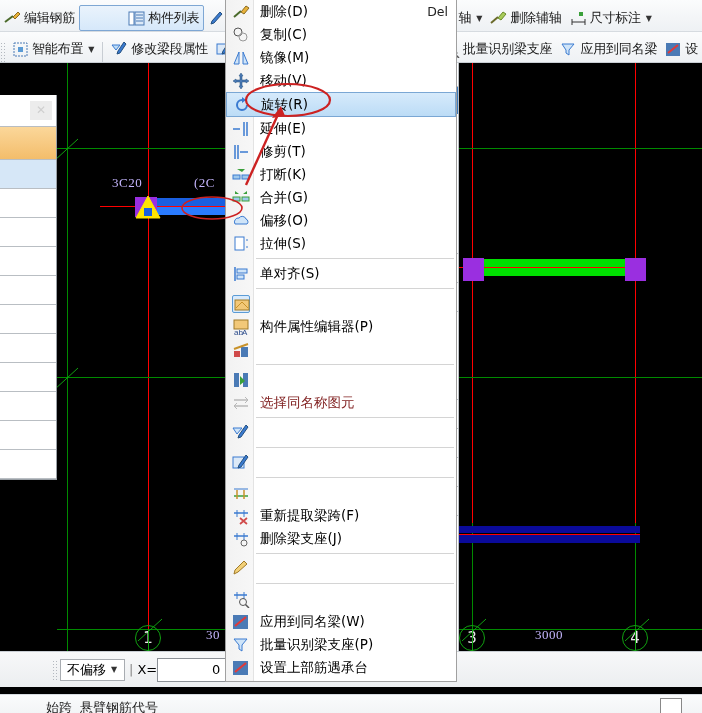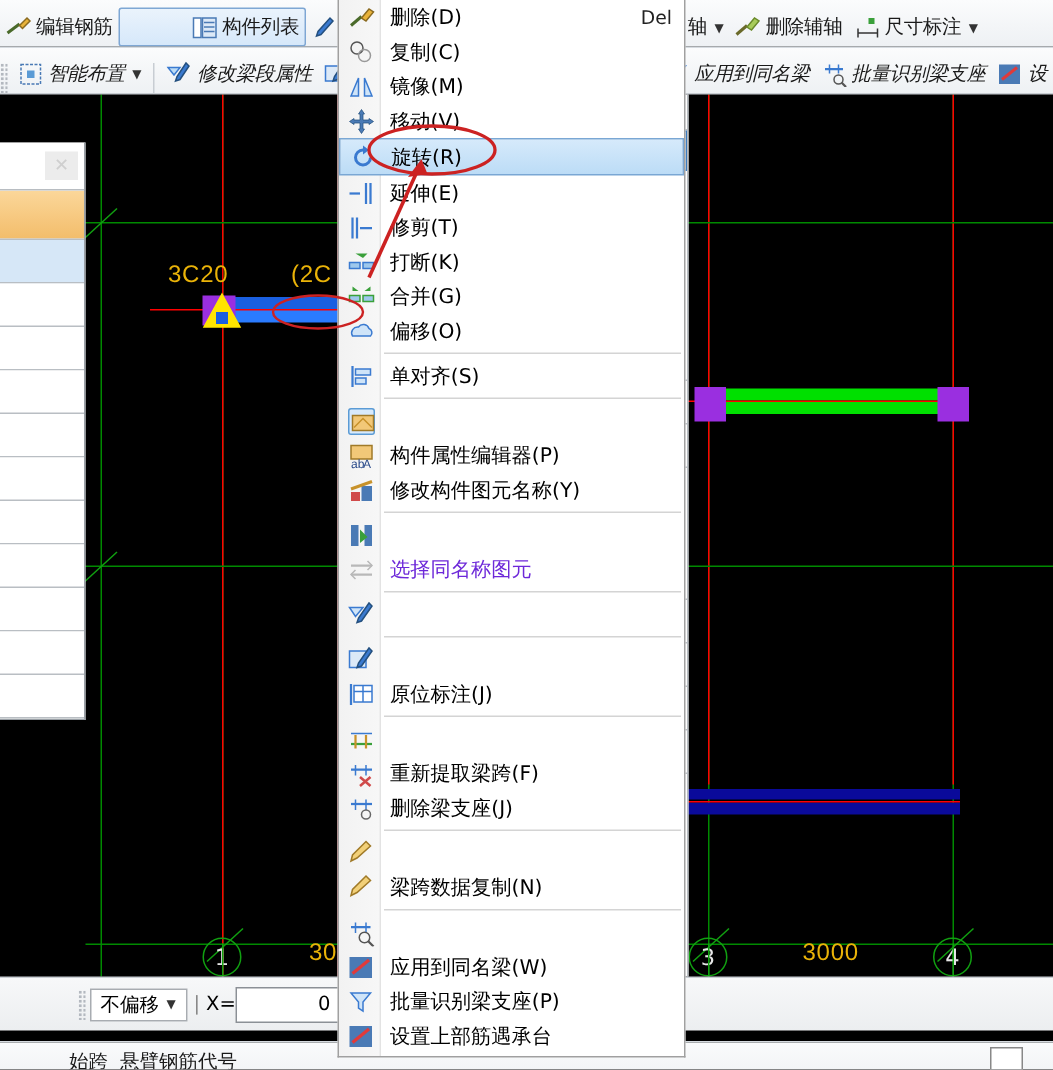--- a/index.html
+++ b/index.html
@@ -23,21 +23,21 @@
     background: linear-gradient(to bottom, #fbfcfd 0%, #f3f5f7 60%, #eef1f4 100%);
     border-bottom: 1px solid #d6dbe0;
     display: flex;
     align-items: flex-end;
     font-size: 13px;
     color: #1a1a1a;
     white-space: nowrap;
     overflow: hidden;
   }
   #toolbar-row1 { top: 0; height: 32px; }
-  #toolbar-row2 { top: 32px; height: 31px; border-bottom: 1px solid #c9ced4; font-style: italic; }
+  #toolbar-row2 { top: 32px; height: 31px; border-bottom: 1px solid #c9ced4; }
 
   .tb-item {
     display: inline-flex;
     align-items: center;
     gap: 3px;
     padding: 2px 4px;
     height: 26px;
     cursor: default;
   }
   .tb-item.boxed {
@@ -125,23 +125,23 @@
   }
   .beam-blue.lighter { background: #2a7bff; }
   .beam-green { position:absolute; background:#00e000; }
   .beam-navy { position:absolute; background:#0a0a9a; }
   .support {
     position: absolute;
     background: #9a2fe0;
   }
   .cad-text {
     position: absolute;
-    color: #eab308;
-    font-family: Liberation Sans, sans-serif;
-    font-size: 16px;
+    color: #c4b5fd;
+    font-family: Liberation Serif, serif;
+    font-size: 13px;
     letter-spacing: 0.5px;
     white-space: nowrap;
   }
   .axis-circle {
     position: absolute;
     width: 26px; height: 26px;
     border: 1px solid #11a011;
     border-radius: 50%;
     color: #e8e8e8;
     font-size: 15px;
@@ -175,21 +175,21 @@
   .mi .mi-icon {
     position: absolute;
     left: 6px; top: 3px;
     width: 18px; height: 18px;
   }
   .mi.highlight {
     background: linear-gradient(to bottom,#d6eafb,#bcdcf6);
     border: 1px solid #7aa7d4;
     height: 25px;
   }
-  .mi.disabled { color: #6d28d9; }
+  .mi.disabled { color: #7f1d1d; }
   .mi-accel { margin-left: auto; font-size: 12.5px; color: #222; }
   .menu-sep {
     height: 1px;
     background: #d4d4d4;
     margin: 3px 2px 3px 30px;
   }
   .menu-gutter {
     position: absolute;
     left: 0; top: 0; bottom: 0;
     width: 28px;
@@ -480,40 +480,40 @@
       <span class="tb-label">原位标</span>
     </div>
 
     <span style="flex:1"></span>
 
     <span class="tb-caret">▼</span>
     <span class="tb-sep"></span>
     <div class="tb-item">
       <span class="ico">
         <svg viewBox="0 0 17 17" width="17" height="17">
-          <path d="M2 3 L14 3 L9 9 L9 14 L6 12 L6 9 Z" fill="#cfe4f8" stroke="#3a7ad0"></path>
-        </svg>
-      </span>
-      <span class="tb-label">应用到同名梁</span>
-    </div>
-    <div class="tb-item">
-      <span class="ico">
-        <svg viewBox="0 0 17 17" width="17" height="17">
           <line x1="2" y1="5" x2="14" y2="5" stroke="#3a7ad0" stroke-width="1.5"></line>
           <line x1="5" y1="2" x2="5" y2="8" stroke="#3a7ad0"></line>
           <line x1="11" y1="2" x2="11" y2="8" stroke="#3a7ad0"></line>
           <circle cx="11" cy="12" r="3" fill="none" stroke="#555"></circle>
           <line x1="13" y1="14" x2="16" y2="17" stroke="#555" stroke-width="1.5"></line>
         </svg>
       </span>
       <span class="tb-label">批量识别梁支座</span>
     </div>
     <div class="tb-item">
       <span class="ico">
         <svg viewBox="0 0 17 17" width="17" height="17">
+          <path d="M2 3 L14 3 L9 9 L9 14 L6 12 L6 9 Z" fill="#cfe4f8" stroke="#3a7ad0"></path>
+        </svg>
+      </span>
+      <span class="tb-label">应用到同名梁</span>
+    </div>
+    <div class="tb-item">
+      <span class="ico">
+        <svg viewBox="0 0 17 17" width="17" height="17">
           <rect x="1" y="2" width="14" height="13" fill="#4a7ab5"></rect>
           <path d="M3 12 L13 4" stroke="#e03a3a" stroke-width="2"></path>
         </svg>
       </span>
       <span class="tb-label">设</span>
     </div>
   </div>
 
   <div id="context-menu">
     <div class="menu-gutter"></div>
@@ -615,20 +615,30 @@
 
     <div class="mi">
       <span class="mi-icon">
         <svg viewBox="0 0 18 18" width="18" height="18">
           <path d="M3 12 A4 4 0 0 1 7 6 A4 4 0 0 1 14 7 A3 3 0 0 1 15 12 Z" fill="#cfe4f8" stroke="#3a7ad0"></path>
         </svg>
       </span>
       <span>偏移(O)</span>
     </div>
 
+    <div class="mi">
+      <span class="mi-icon">
+        <svg viewBox="0 0 18 18" width="18" height="18">
+          <rect x="3" y="2" width="9" height="13" fill="#fff" stroke="#3a7ad0"></rect>
+          <line x1="14" y1="5" x2="16" y2="5" stroke="#3a7ad0"></line>
+          <line x1="14" y1="12" x2="16" y2="12" stroke="#3a7ad0"></line>
+        </svg>
+      </span>
+      <span>拉伸(S)</span>
+    </div>
 
     <div class="menu-sep"></div>
 
     <div class="mi">
       <span class="mi-icon">
         <svg viewBox="0 0 18 18" width="18" height="18">
           <line x1="3" y1="2" x2="3" y2="16" stroke="#3a7ad0" stroke-width="1.5"></line>
           <rect x="5" y="4" width="10" height="4" fill="#cfe4f8" stroke="#3a7ad0"></rect>
           <rect x="5" y="10" width="7" height="4" fill="#cfe4f8" stroke="#3a7ad0"></rect>
         </svg>
@@ -660,21 +670,20 @@
     </div>
 
     <div class="mi">
       <span class="mi-icon">
         <svg viewBox="0 0 18 18" width="18" height="18">
           <rect x="2" y="10" width="6" height="6" fill="#d04a4a"></rect>
           <rect x="9" y="6" width="7" height="10" fill="#4a7ab5"></rect>
           <path d="M2 8 L16 3" stroke="#c8922a" stroke-width="2"></path>
         </svg>
       </span>
-      <span>修改构件图元名称(Y)</span>
     </div>
 
     <div class="menu-sep"></div>
 
     <div class="mi">
       <span class="mi-icon">
         <svg viewBox="0 0 18 18" width="18" height="18">
           <rect x="2" y="2" width="5" height="14" fill="#4a7ab5"></rect>
           <rect x="11" y="2" width="5" height="14" fill="#4a7ab5"></rect>
           <path d="M8 5 L8 14 L13 10 Z" fill="#3aa03a"></path>
@@ -712,31 +721,20 @@
     <div class="mi">
       <span class="mi-icon">
         <svg viewBox="0 0 18 18" width="18" height="18">
           <rect x="1" y="3" width="11" height="11" fill="#dce9f7" stroke="#3a7ad0"></rect>
           <path d="M6 14 L9 13 L16 3 L14 1 L7 11 Z" fill="#3a7ad0" stroke="#24507f"></path>
         </svg>
       </span>
       <span></span>
     </div>
 
-    <div class="mi">
-      <span class="mi-icon">
-        <svg viewBox="0 0 18 18" width="18" height="18">
-          <line x1="2" y1="2" x2="2" y2="16" stroke="#3a7ad0" stroke-width="1.5"></line>
-          <rect x="4" y="3" width="12" height="11" fill="#fff" stroke="#3a7ad0"></rect>
-          <line x1="4" y1="7" x2="16" y2="7" stroke="#3a7ad0"></line>
-          <line x1="10" y1="3" x2="10" y2="14" stroke="#3a7ad0"></line>
-        </svg>
-      </span>
-      <span>原位标注(J)</span>
-    </div>
 
     <div class="menu-sep"></div>
 
     <div class="mi">
       <span class="mi-icon">
         <svg viewBox="0 0 18 18" width="18" height="18">
           <line x1="2" y1="12" x2="16" y2="12" stroke="#3aa03a" stroke-width="1.5"></line>
           <line x1="5" y1="6" x2="5" y2="15" stroke="#c8922a" stroke-width="1.5"></line>
           <line x1="12" y1="6" x2="12" y2="15" stroke="#c8922a" stroke-width="1.5"></line>
           <path d="M2 5 L16 5" stroke="#3a7ad0"></path>
@@ -773,28 +771,20 @@
 
     <div class="mi">
       <span class="mi-icon">
         <svg viewBox="0 0 18 18" width="18" height="18">
           <path d="M2 14 L6 12 L15 4 L12 1 L3 10 Z" fill="#f2d078" stroke="#a07a28"></path>
         </svg>
       </span>
       <span></span>
     </div>
 
-    <div class="mi">
-      <span class="mi-icon">
-        <svg viewBox="0 0 18 18" width="18" height="18">
-          <path d="M2 14 L6 12 L15 4 L12 1 L3 10 Z" fill="#f2d078" stroke="#a07a28"></path>
-        </svg>
-      </span>
-      <span>梁跨数据复制(N)</span>
-    </div>
 
     <div class="menu-sep"></div>
 
     <div class="mi">
       <span class="mi-icon">
         <svg viewBox="0 0 18 18" width="18" height="18">
           <line x1="2" y1="5" x2="15" y2="5" stroke="#3a7ad0" stroke-width="1.5"></line>
           <line x1="5" y1="2" x2="5" y2="9" stroke="#3a7ad0"></line>
           <line x1="12" y1="2" x2="12" y2="9" stroke="#3a7ad0"></line>
           <circle cx="11" cy="12" r="3.5" fill="none" stroke="#555"></circle>

